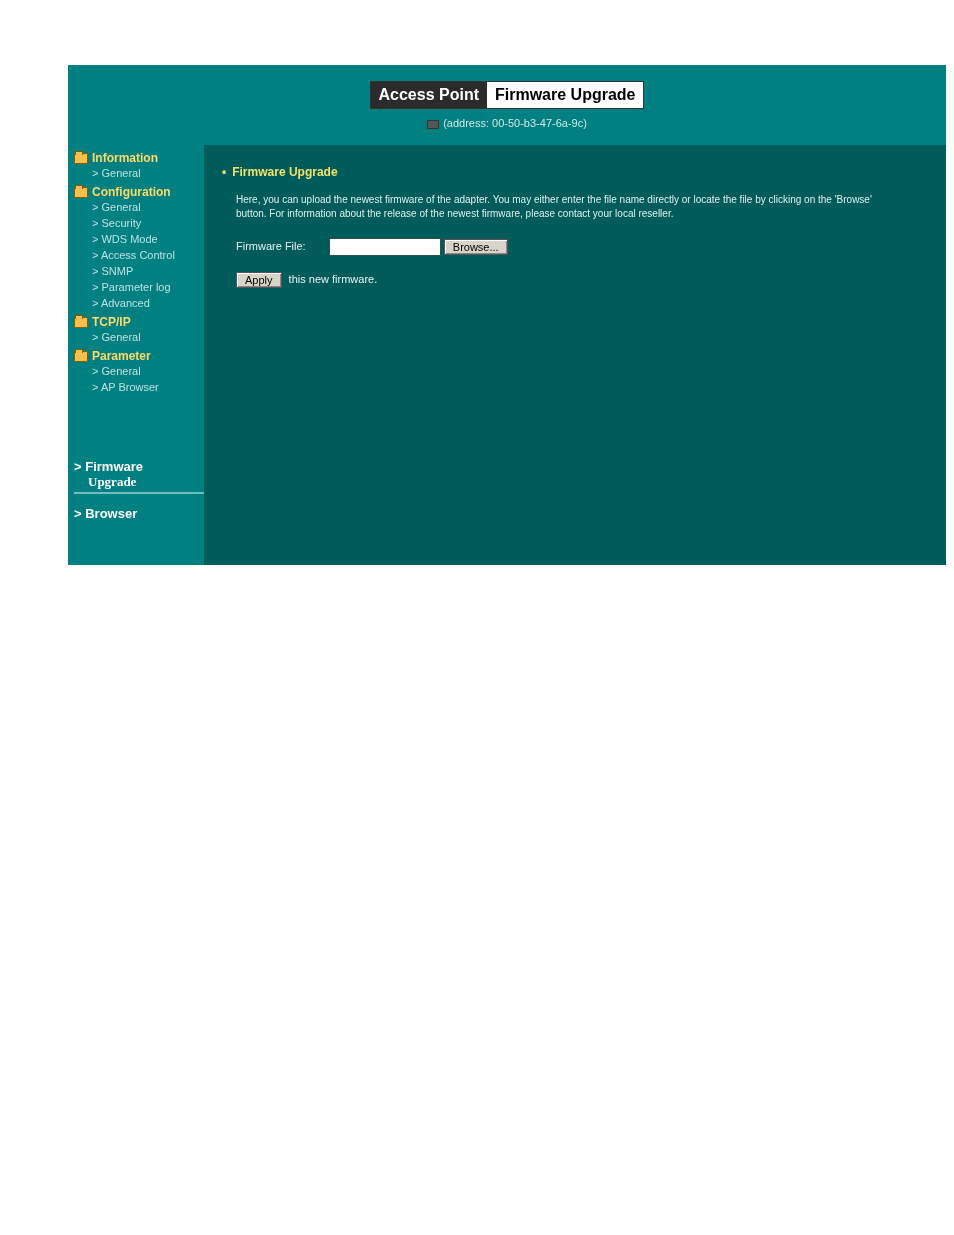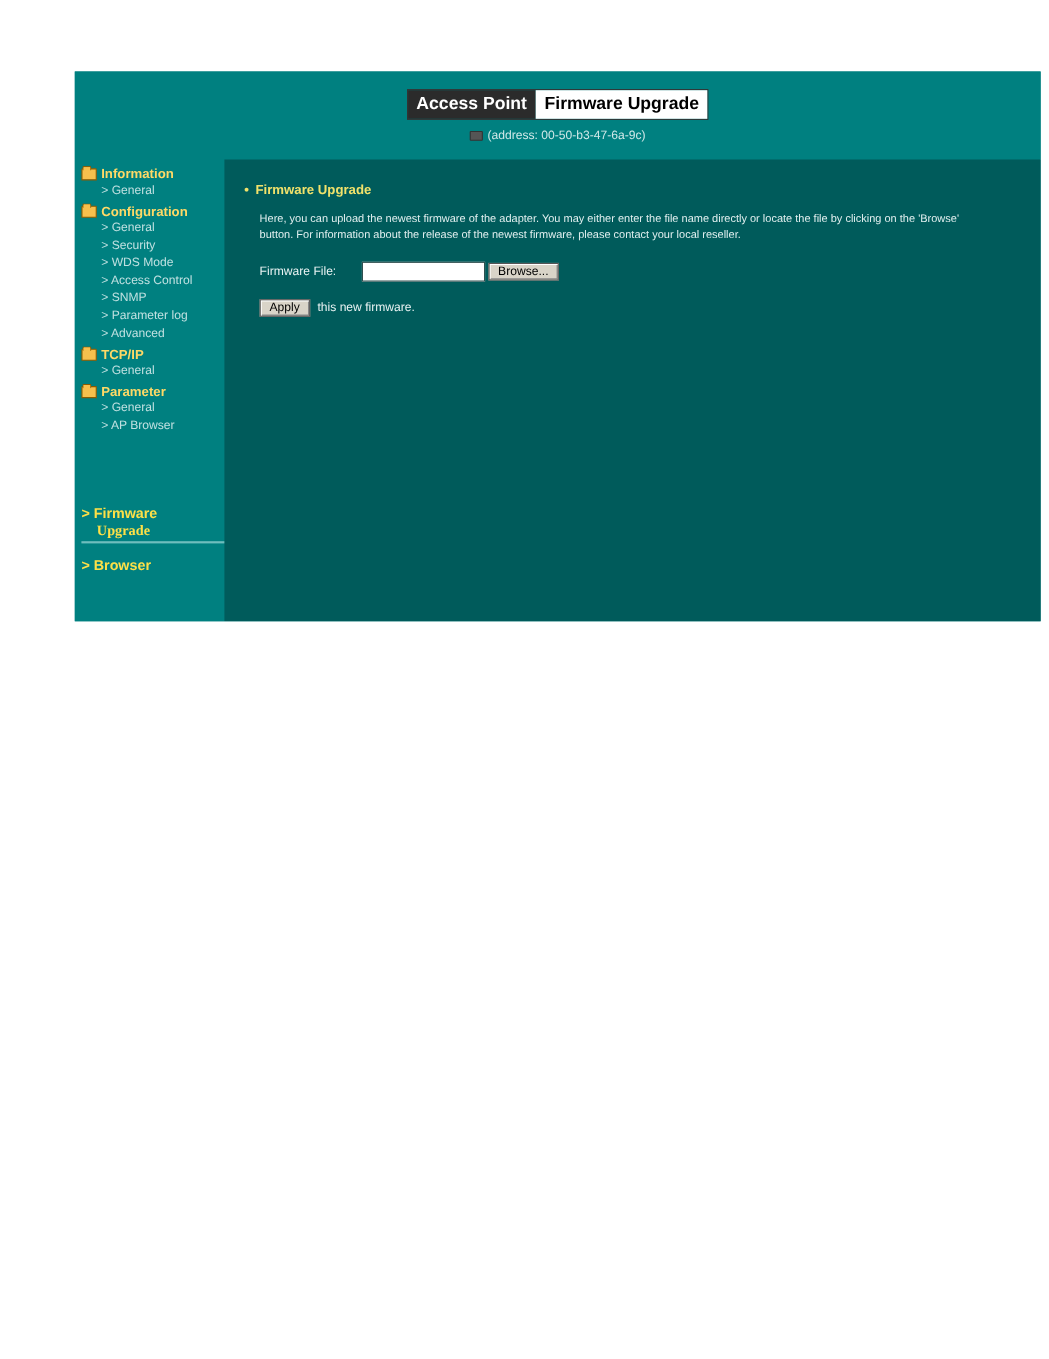--- a/index.html
+++ b/index.html
@@ -101,21 +101,21 @@
     color: #bfe0e0;
     font-size: 11px;
     padding: 2px 0 2px 18px;
     white-space: nowrap;
     cursor: pointer;
   }
   .sub-item::before {
     content: "> ";
   }
   .big-link {
-    color: #fde047;
+    color: #ffffff;
     font-weight: bold;
     font-size: 13px;
     padding: 4px 0 2px 0;
     white-space: nowrap;
     cursor: pointer;
   }
   .big-link::before {
     content: "> ";
   }
   .indent-light {

